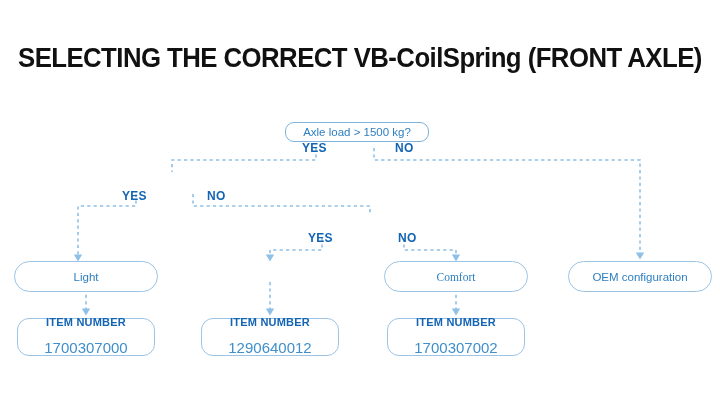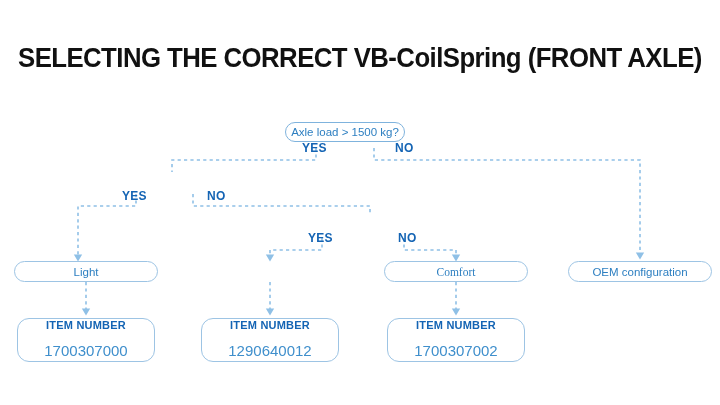--- a/index.html
+++ b/index.html
@@ -44,26 +44,26 @@
     white-space:nowrap;
   }
   .node.decision{
     border-color:#7fb3dd;
     border-radius:999px;
     font-size:11.5px;
     height:20px;
   }
   .node.result{
     font-size:11.5px;
-    height:21px;
+    height:31px;
     border-radius:999px;
   }
   .node.item{
     border-radius:12px;
-    height:44px;
+    height:38px;
     flex-direction:column;
     justify-content:center;
     gap:11px;
   }
   .item-title{
     font-size:11px;
     font-weight:bold;
     color:#1464b4;
     letter-spacing:0.2px;
     line-height:1.05;
@@ -110,21 +110,21 @@
       <path d="M322,238 L322,250 L270,250 L270,258" marker-end="url(#arrow)"></path>
 
       <path d="M404,238 L404,250 L456,250 L456,258" marker-end="url(#arrow)"></path>
 
       <path d="M86,282 L86,312" marker-end="url(#arrow)"></path>
       <path d="M270,282 L270,312" marker-end="url(#arrow)"></path>
       <path d="M456,282 L456,312" marker-end="url(#arrow)"></path>
     </g>
   </svg>
 
-  <div class="node decision" style="left:285px;top:122px;width:120px;">
+  <div class="node decision" style="left:285px;top:122px;width:144px;border-radius:9px;">
     <span>Axle load &gt; 1500 kg?</span>
   </div>
   <div class="branch-label" style="left:302px;top:141px;">YES</div>
   <div class="branch-label" style="left:395px;top:141px;">NO</div>
 
   <div class="branch-label" style="left:122px;top:189px;">YES</div>
   <div class="branch-label" style="left:207px;top:189px;">NO</div>
 
   <div class="branch-label" style="left:308px;top:231px;">YES</div>
   <div class="branch-label" style="left:398px;top:231px;">NO</div>

